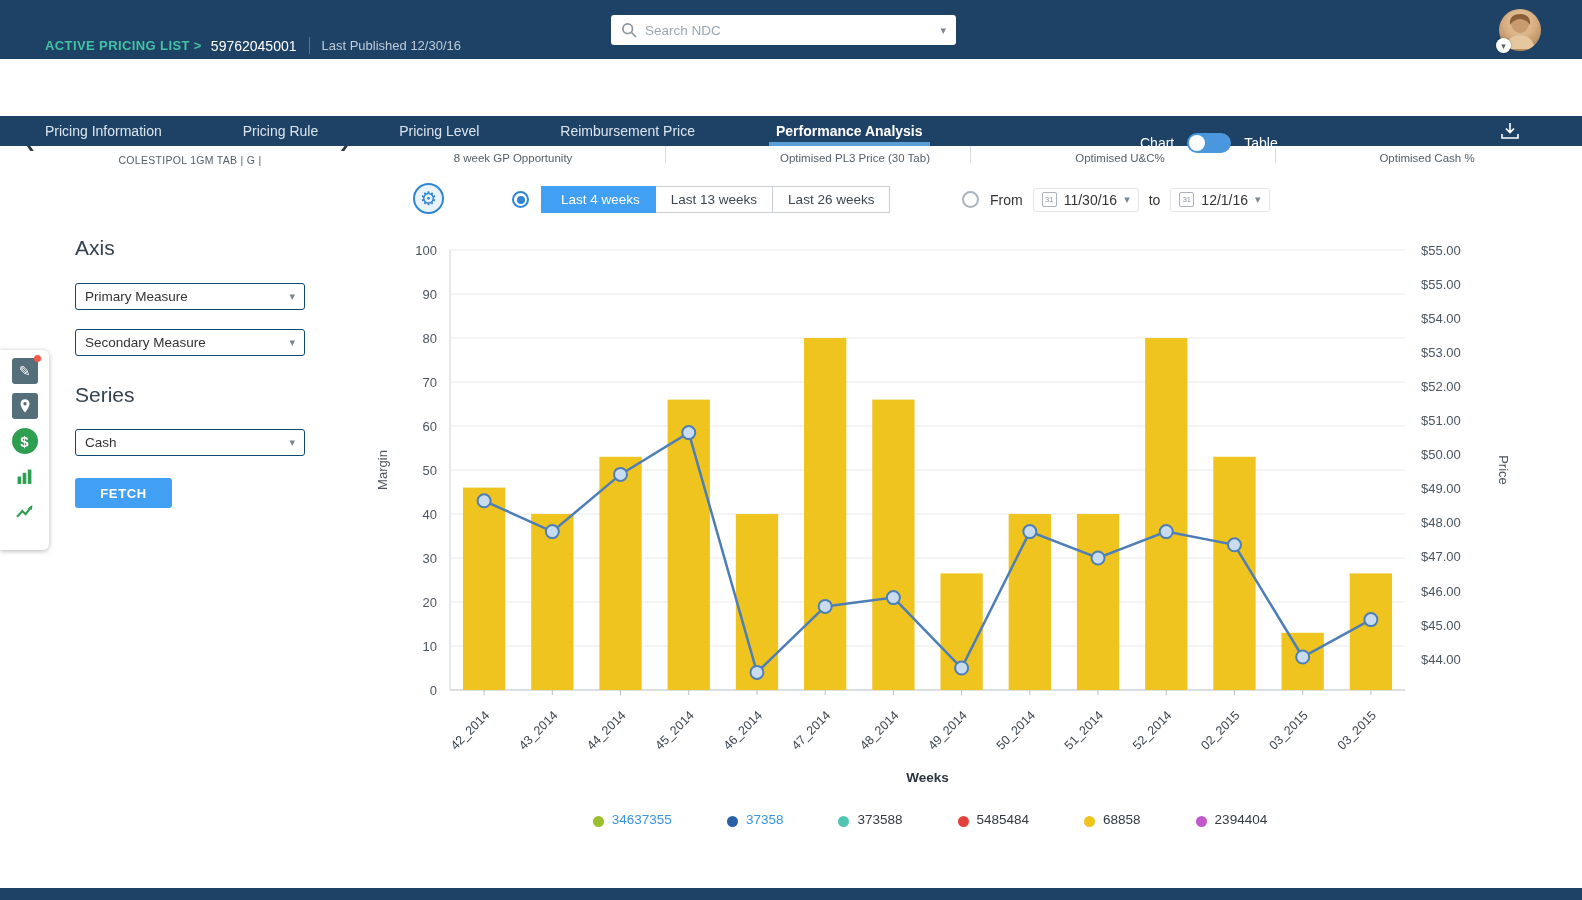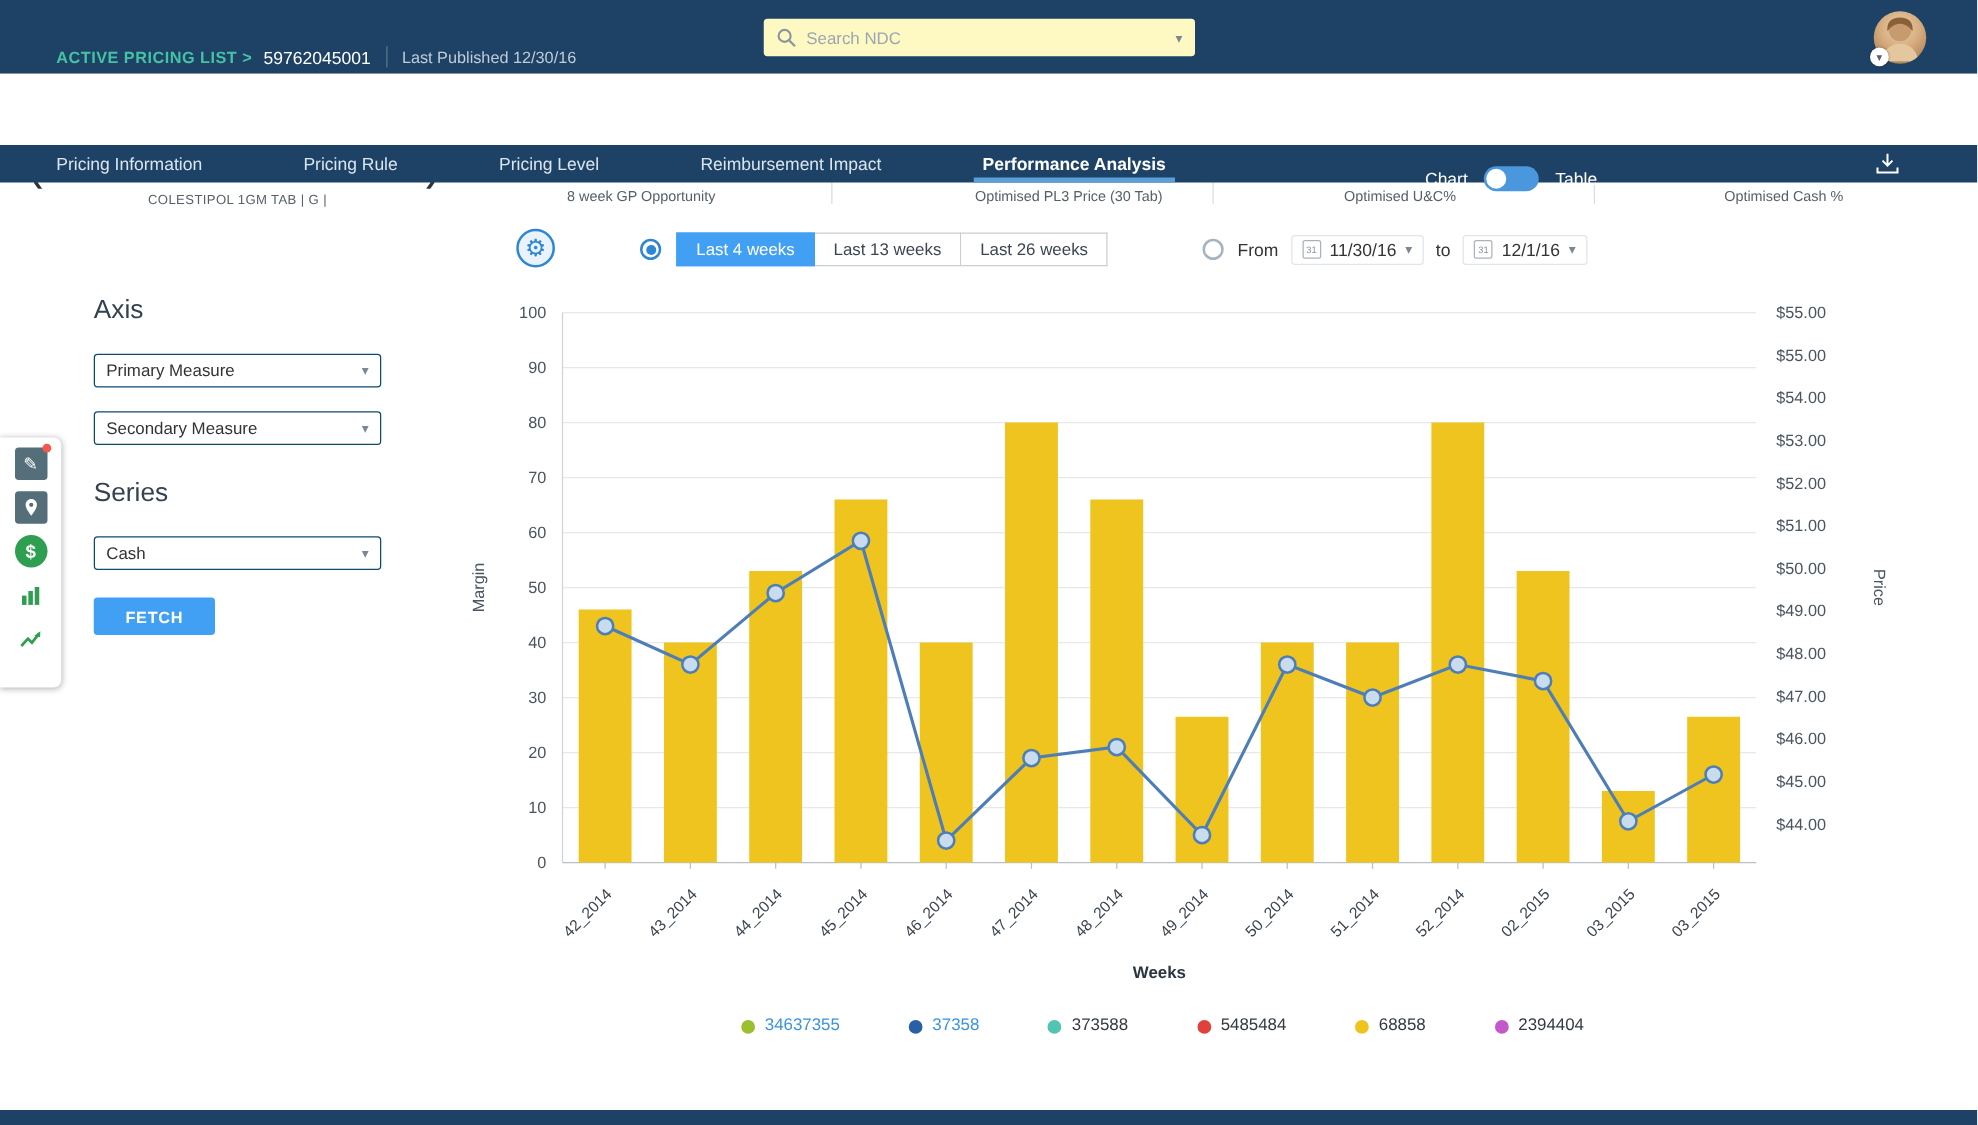--- a/index.html
+++ b/index.html
@@ -7,21 +7,21 @@
   body{font-family:"Liberation Sans",sans-serif;background:#fff}
   .app{position:relative;width:1582px;height:900px;background:#fff;overflow:hidden}
 
   
   .topbar{position:absolute;left:0;top:0;width:100%;height:59px;background:#1e4266}
   .breadcrumb{position:absolute;left:45px;top:16px;height:59px;display:flex;align-items:center;gap:9px}
   .bc-label{color:#45c1a4;font-weight:bold;font-size:13px;letter-spacing:.4px}
   .bc-value{color:#fff;font-size:14px}
   .bc-sep{width:1px;height:17px;background:#5b7491;margin:0 3px}
   .bc-pub{color:#bfccd9;font-size:13px;}
-  .search{position:absolute;left:611px;top:15px;width:345px;height:30px;background:#fef9c3;border-radius:3px;display:flex;align-items:center;padding:0 10px;gap:8px}
+  .search{position:absolute;left:611px;top:15px;width:345px;height:30px;background:#ffffff;border-radius:3px;display:flex;align-items:center;padding:0 10px;gap:8px}
   .search input{flex:1;border:none;outline:none;font-size:13.5px;color:#333;background:transparent}
   .search input::placeholder{color:#9aa7b0}
   .chev{color:#7c8791;font-size:11px}
   .avatar{position:absolute;left:1499px;top:9px;width:42px;height:42px;border-radius:50%;background:radial-gradient(circle at 50% 32%,#ecd2ab 0%,#d4aa7c 48%,#9a7048 100%);cursor:pointer}
   .avatar-badge{position:absolute;left:-3px;bottom:-2px;width:15px;height:15px;border-radius:50%;background:#fff;color:#55606a;font-size:9px;display:flex;align-items:center;justify-content:center;box-shadow:0 0 2px rgba(0,0,0,.4)}
 
   
   .statsbar{position:absolute;left:0;top:59px;width:100%;height:57px;background:#fff}
   .nav-chev{position:absolute;font-size:26px;color:#2b3640;cursor:pointer;line-height:1;font-weight:bold}
   .ndc-block{position:absolute;left:60px;top:63px;width:260px;text-align:center}
@@ -59,21 +59,21 @@
 
   
   .gear-btn{position:absolute;left:413px;top:183px;width:31px;height:31px;border-radius:50%;border:2px solid #2f86d3;background:#eaf3fb;color:#2f86d3;display:flex;align-items:center;justify-content:center;font-size:19px;cursor:pointer}
   .radio{position:absolute;width:17px;height:17px;border-radius:50%;border:2px solid #a6b4bf;background:#fff;cursor:pointer}
   .radio.checked{border-color:#2f86d3;display:flex;align-items:center;justify-content:center}
   .radio.checked::after{content:"";width:8px;height:8px;border-radius:50%;background:#2f86d3}
   .radio1{left:512px;top:191px}
   .radio2{left:962px;top:191px}
   .segmented{position:absolute;left:541px;top:186px;display:flex;height:27px}
   .seg-btn{padding:0 15px;display:flex;align-items:center;font-size:13.5px;color:#3c4650;background:#fff;border:1px solid #c9ced3;border-left:none;cursor:pointer;white-space:nowrap}
-  .seg-btn:first-child{border-left:1px solid #15803d}
+  .seg-btn:first-child{border-left:5px solid #15803d}
   .seg-btn.active{background:#41a0f3;border-color:#41a0f3;color:#fff}
   .range-picker{position:absolute;left:990px;top:186px;height:27px;display:flex;align-items:center;gap:10px;font-size:14px;color:#333}
   .datebox{display:flex;align-items:center;gap:7px;padding:3px 8px;border:1px solid #e1e5e9;border-radius:3px;cursor:pointer;background:#fff}
   .cal-icon{width:15px;height:15px;border:1px solid #aab3bb;border-radius:2px;font-size:7.5px;color:#8a949d;display:flex;align-items:center;justify-content:center}
 
   
   .chart-wrap{position:absolute;left:375px;top:238px;width:1170px;height:620px}
   svg text{font-family:"Liberation Sans",sans-serif}
   .legend{position:absolute;left:430px;top:812px;width:1000px;display:flex;justify-content:center;gap:55px}
   .legend-item{display:flex;align-items:flex-end;gap:8px;font-size:13.5px;cursor:pointer}
@@ -138,21 +138,21 @@
       <div class="stat-value"><span>4.20%</span> <span class="delta-pos">(0.87)</span></div>
       <div class="stat-label">Optimised Cash %</div>
     </div>
   </section>
 
   <nav class="tabbar">
     <div class="tabs">
       <span class="tab">Pricing Information</span>
       <span class="tab">Pricing Rule</span>
       <span class="tab">Pricing Level</span>
-      <span class="tab">Reimbursement Impact</span>
+      <span class="tab">Reimbursement Price</span>
       <span class="tab active">Performance Analysis</span>
     </div>
     <div class="view-toggle">
       <span>Chart</span>
       <span class="switch">
           <span class="knob"></span>
         </span>
       <span>Table</span>
     </div>
     <span class="download">

